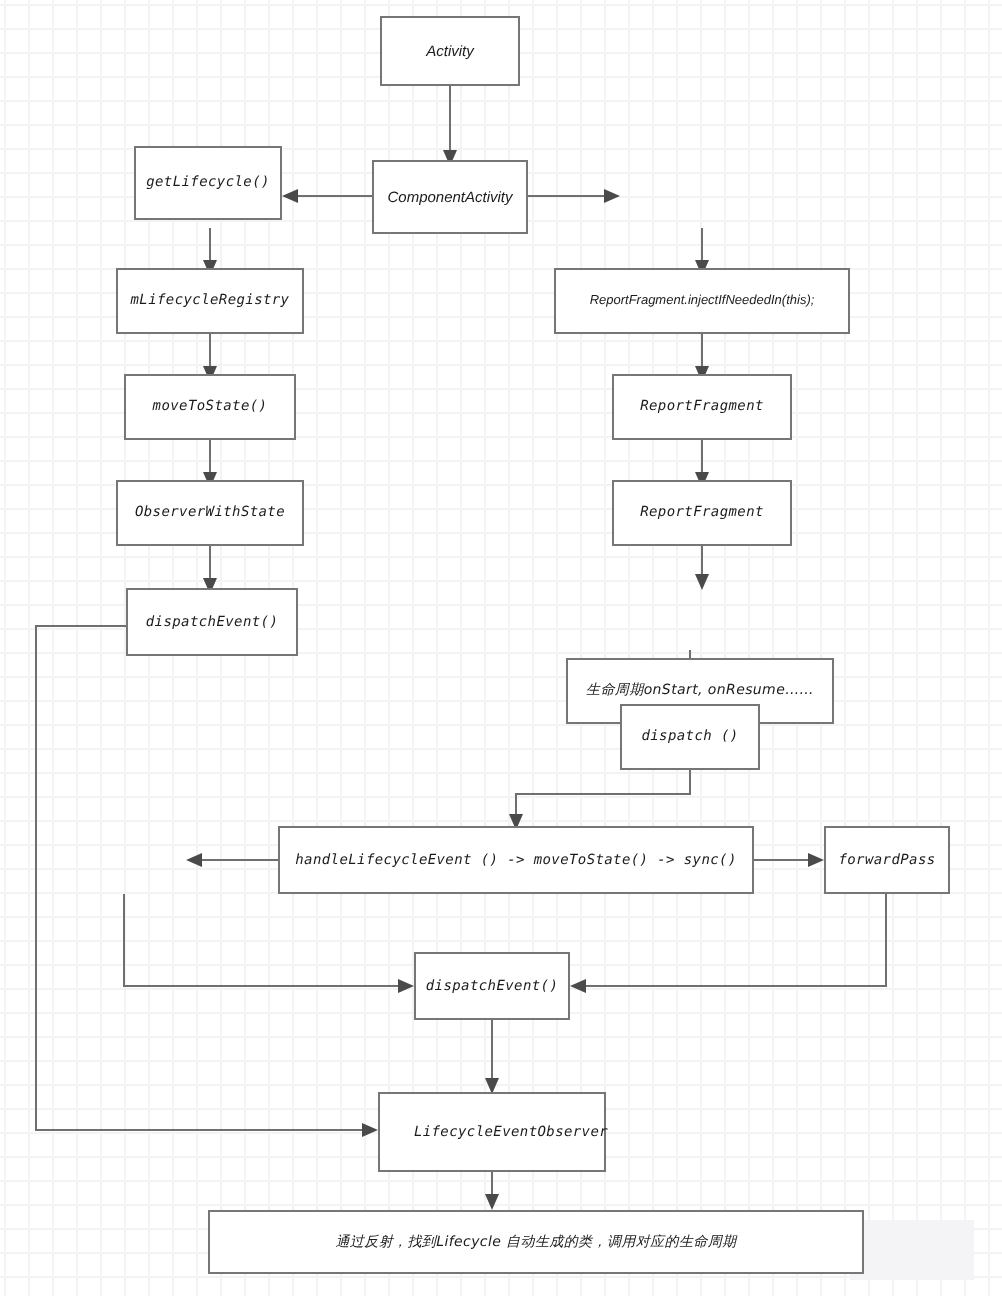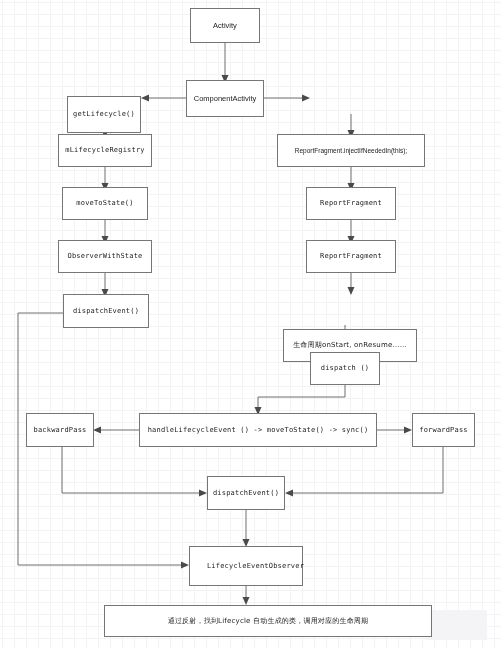--- a/index.html
+++ b/index.html
@@ -9,20 +9,21 @@
     width:501px;height:648px;
     background-color:#ffffff;
     background-image:
       linear-gradient(to right, #f2f3f5 1px, transparent 1px),
       linear-gradient(to bottom, #f2f3f5 1px, transparent 1px),
       linear-gradient(to right, #e8eaed 1px, transparent 1px),
       linear-gradient(to bottom, #e8eaed 1px, transparent 1px);
     background-size:12px 12px,12px 12px,48px 48px,48px 48px;
     background-position:2px 2px,2px 2px,2px 2px,2px 2px;
     overflow:hidden;
+    font-style:italic;
   }
   #watermark{
     position:absolute;left:425px;top:610px;width:62px;height:30px;
     background:#f4f4f6;
   }
   .node{
     position:absolute;
     border:1px solid #767676;
     background:#ffffff;
     box-sizing:border-box;
@@ -116,42 +117,41 @@
     <polygon points="189,565 181,561.5 181,568.5"></polygon>
 
     <line x1="246" y1="580" x2="246" y2="598"></line>
     <polygon points="246,605 242.5,597 249.5,597"></polygon>
   </svg>
 
   <div class="node sans" style="left:190px;top:8px;width:70px;height:35px;">Activity</div>
 
   <div class="node sans" style="left:186px;top:80px;width:78px;height:37px;">ComponentActivity</div>
 
-  <div class="node" style="left:67px;top:96px;width:74px;height:37px;">getLifecycle()</div>
+  <div class="node" style="left:67px;top:73px;width:74px;height:37px;">getLifecycle()</div>
 
 
   <div class="node" style="left:58px;top:134px;width:94px;height:33px;">mLifecycleRegistry</div>
 
   <div class="node sans" style="left:277px;top:134px;width:148px;height:33px;font-size:6.5px;">ReportFragment.injectIfNeededIn(this);</div>
 
   <div class="node" style="left:62px;top:187px;width:86px;height:33px;">moveToState()</div>
 
   <div class="node" style="left:306px;top:187px;width:90px;height:33px;">ReportFragment</div>
 
   <div class="node" style="left:58px;top:240px;width:94px;height:33px;">ObserverWithState</div>
 
   <div class="node" style="left:306px;top:240px;width:90px;height:33px;">ReportFragment</div>
 
   <div class="node" style="left:63px;top:294px;width:86px;height:34px;">dispatchEvent()</div>
 
   <div class="node cjk" style="left:283px;top:292px;width:134px;height:33px;margin-top:37px;">生命周期onStart, onResume……</div>
 
   <div class="node" style="left:310px;top:352px;width:70px;height:33px;">dispatch ()</div>
 
-  <div class="node" style="left:26px;top:413px;width:68px;height:34px;">backwardPass</div>
 
   <div class="node" style="left:412px;top:413px;width:63px;height:34px;">forwardPass</div>
 
   <div class="node" style="left:139px;top:413px;width:238px;height:34px;">handleLifecycleEvent () -&gt; moveToState() -&gt; sync()</div>
 
   <div class="node" style="left:207px;top:476px;width:78px;height:34px;">dispatchEvent()</div>
 
   <div class="node" style="left:189px;top:546px;width:114px;height:40px;padding-left:21px;">LifecycleEventObserver</div>
 
   <div class="node cjk" style="left:104px;top:605px;width:328px;height:32px;">通过反射，找到Lifecycle 自动生成的类，调用对应的生命周期</div>

